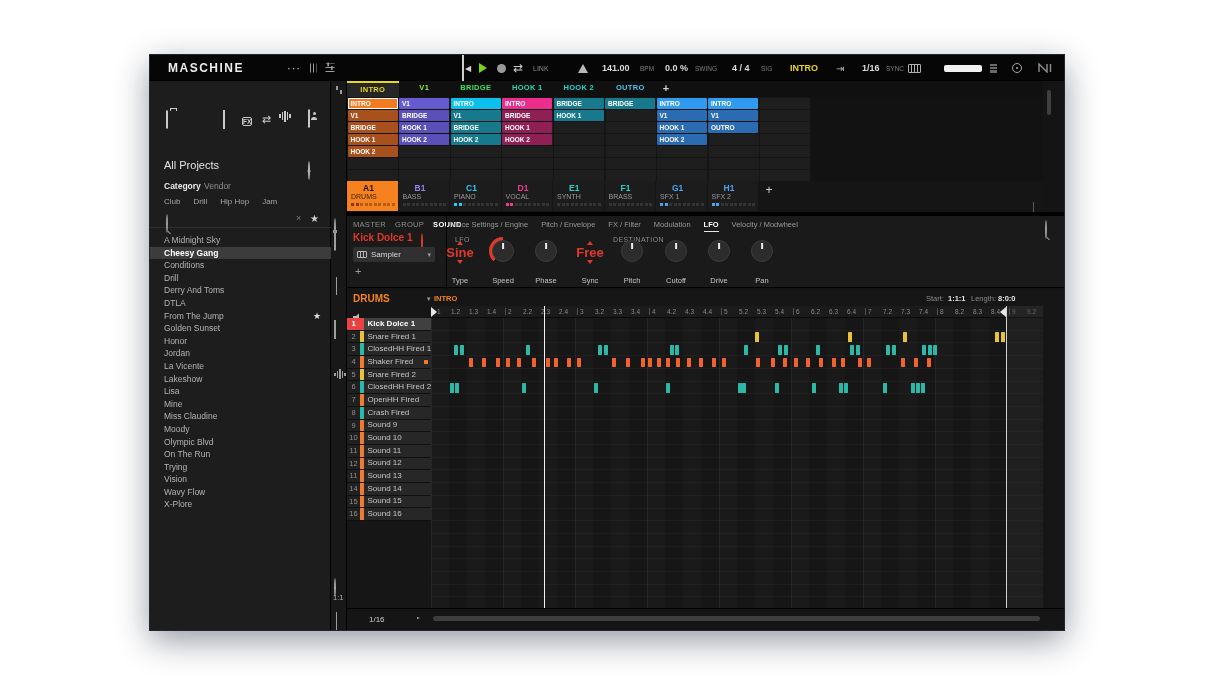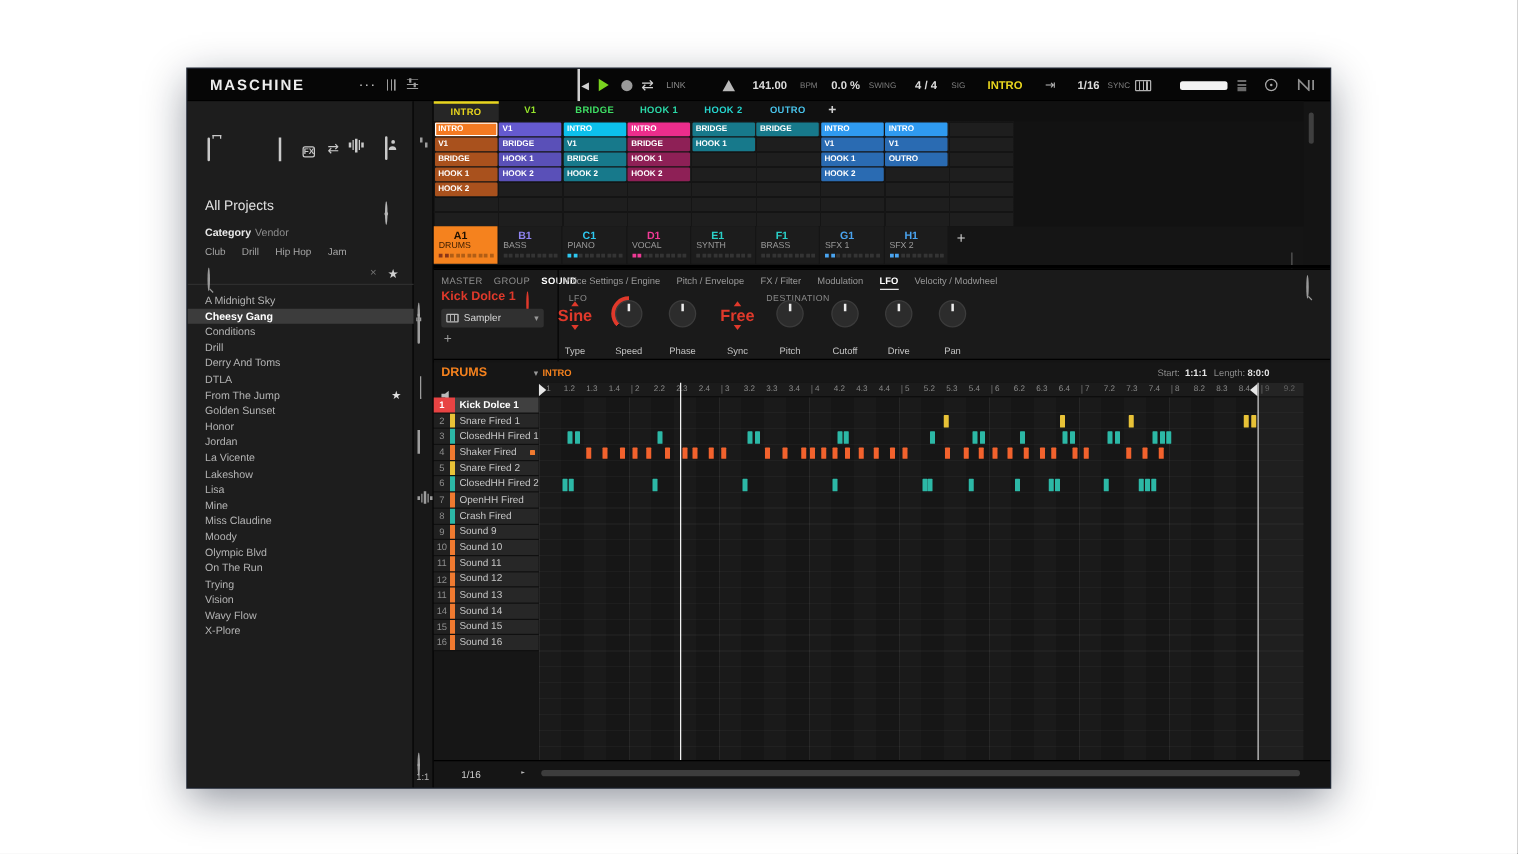--- a/index.html
+++ b/index.html
@@ -45,21 +45,21 @@
   .ico-user:after{content:'';position:absolute;left:2px;top:6.5px;width:6px;height:3px;border-radius:3px 3px 0 0;background:#c9c9c9;}
   .ico-eye{width:13px;height:8px;border:1px solid #b5b5b5;border-radius:50%;position:relative;}
   .ico-eye:after{content:'';position:absolute;left:50%;top:50%;width:3px;height:3px;border-radius:50%;background:#b5b5b5;transform:translate(-50%,-50%);}
   .ico-mag{width:7px;height:7px;border:1.3px solid #9a9a9a;border-radius:50%;position:relative;}
   .ico-mag:after{content:'';position:absolute;width:4px;height:1.3px;background:#9a9a9a;transform:rotate(45deg);right:-3.5px;bottom:-1px;}
   .prow{height:12.6px;line-height:12.6px;padding-left:14px;font-size:8.5px;color:#b4b4b4;display:flex;white-space:nowrap;}
   .prow.sel{background:#3c3c3c;color:#fff;font-weight:bold;}
   .pstar{margin-left:auto;margin-right:10px;color:#e0e0e0;font-size:9px;}
   
   .strip{position:absolute;left:181px;top:26px;width:16px;height:549px;background:#181818;border-right:1px solid #000;}
-  .sico{position:absolute;left:3px;color:#9d9d9d;margin-top:24px;}
+  .sico{position:absolute;left:3px;color:#9d9d9d;}
   .chev{width:6px;height:6px;border-right:1.5px solid #9d9d9d;border-bottom:1.5px solid #9d9d9d;}
   .chev.down{transform:rotate(45deg);}
   .chev.up{transform:rotate(-135deg);}
   .ico-lines{width:10px;height:8px;background:repeating-linear-gradient(to bottom,#9d9d9d 0 1px,transparent 1px 3px);}
   .ico-plug{width:8px;height:6px;border:1px solid #9d9d9d;border-radius:0 0 3px 3px;position:relative;margin-top:3px;}
   .ico-plug:before{content:'';position:absolute;left:1px;top:-3px;width:1px;height:3px;background:#9d9d9d;}
   .ico-plug:after{content:'';position:absolute;right:1px;top:-3px;width:1px;height:3px;background:#9d9d9d;}
   .ico-mixtrack{width:10px;height:10px;background:linear-gradient(to bottom,#9d9d9d 0 1px,transparent 1px 4px,#9d9d9d 4px 5px,transparent 5px 8px,#9d9d9d 8px 9px,transparent 9px);position:relative;}
   .ico-mixtrack:before{content:'';position:absolute;left:2px;top:-1px;width:2px;height:4px;background:#9d9d9d;}
   .ico-mixtrack:after{content:'';position:absolute;left:6px;top:3px;width:2px;height:4px;background:#9d9d9d;}

